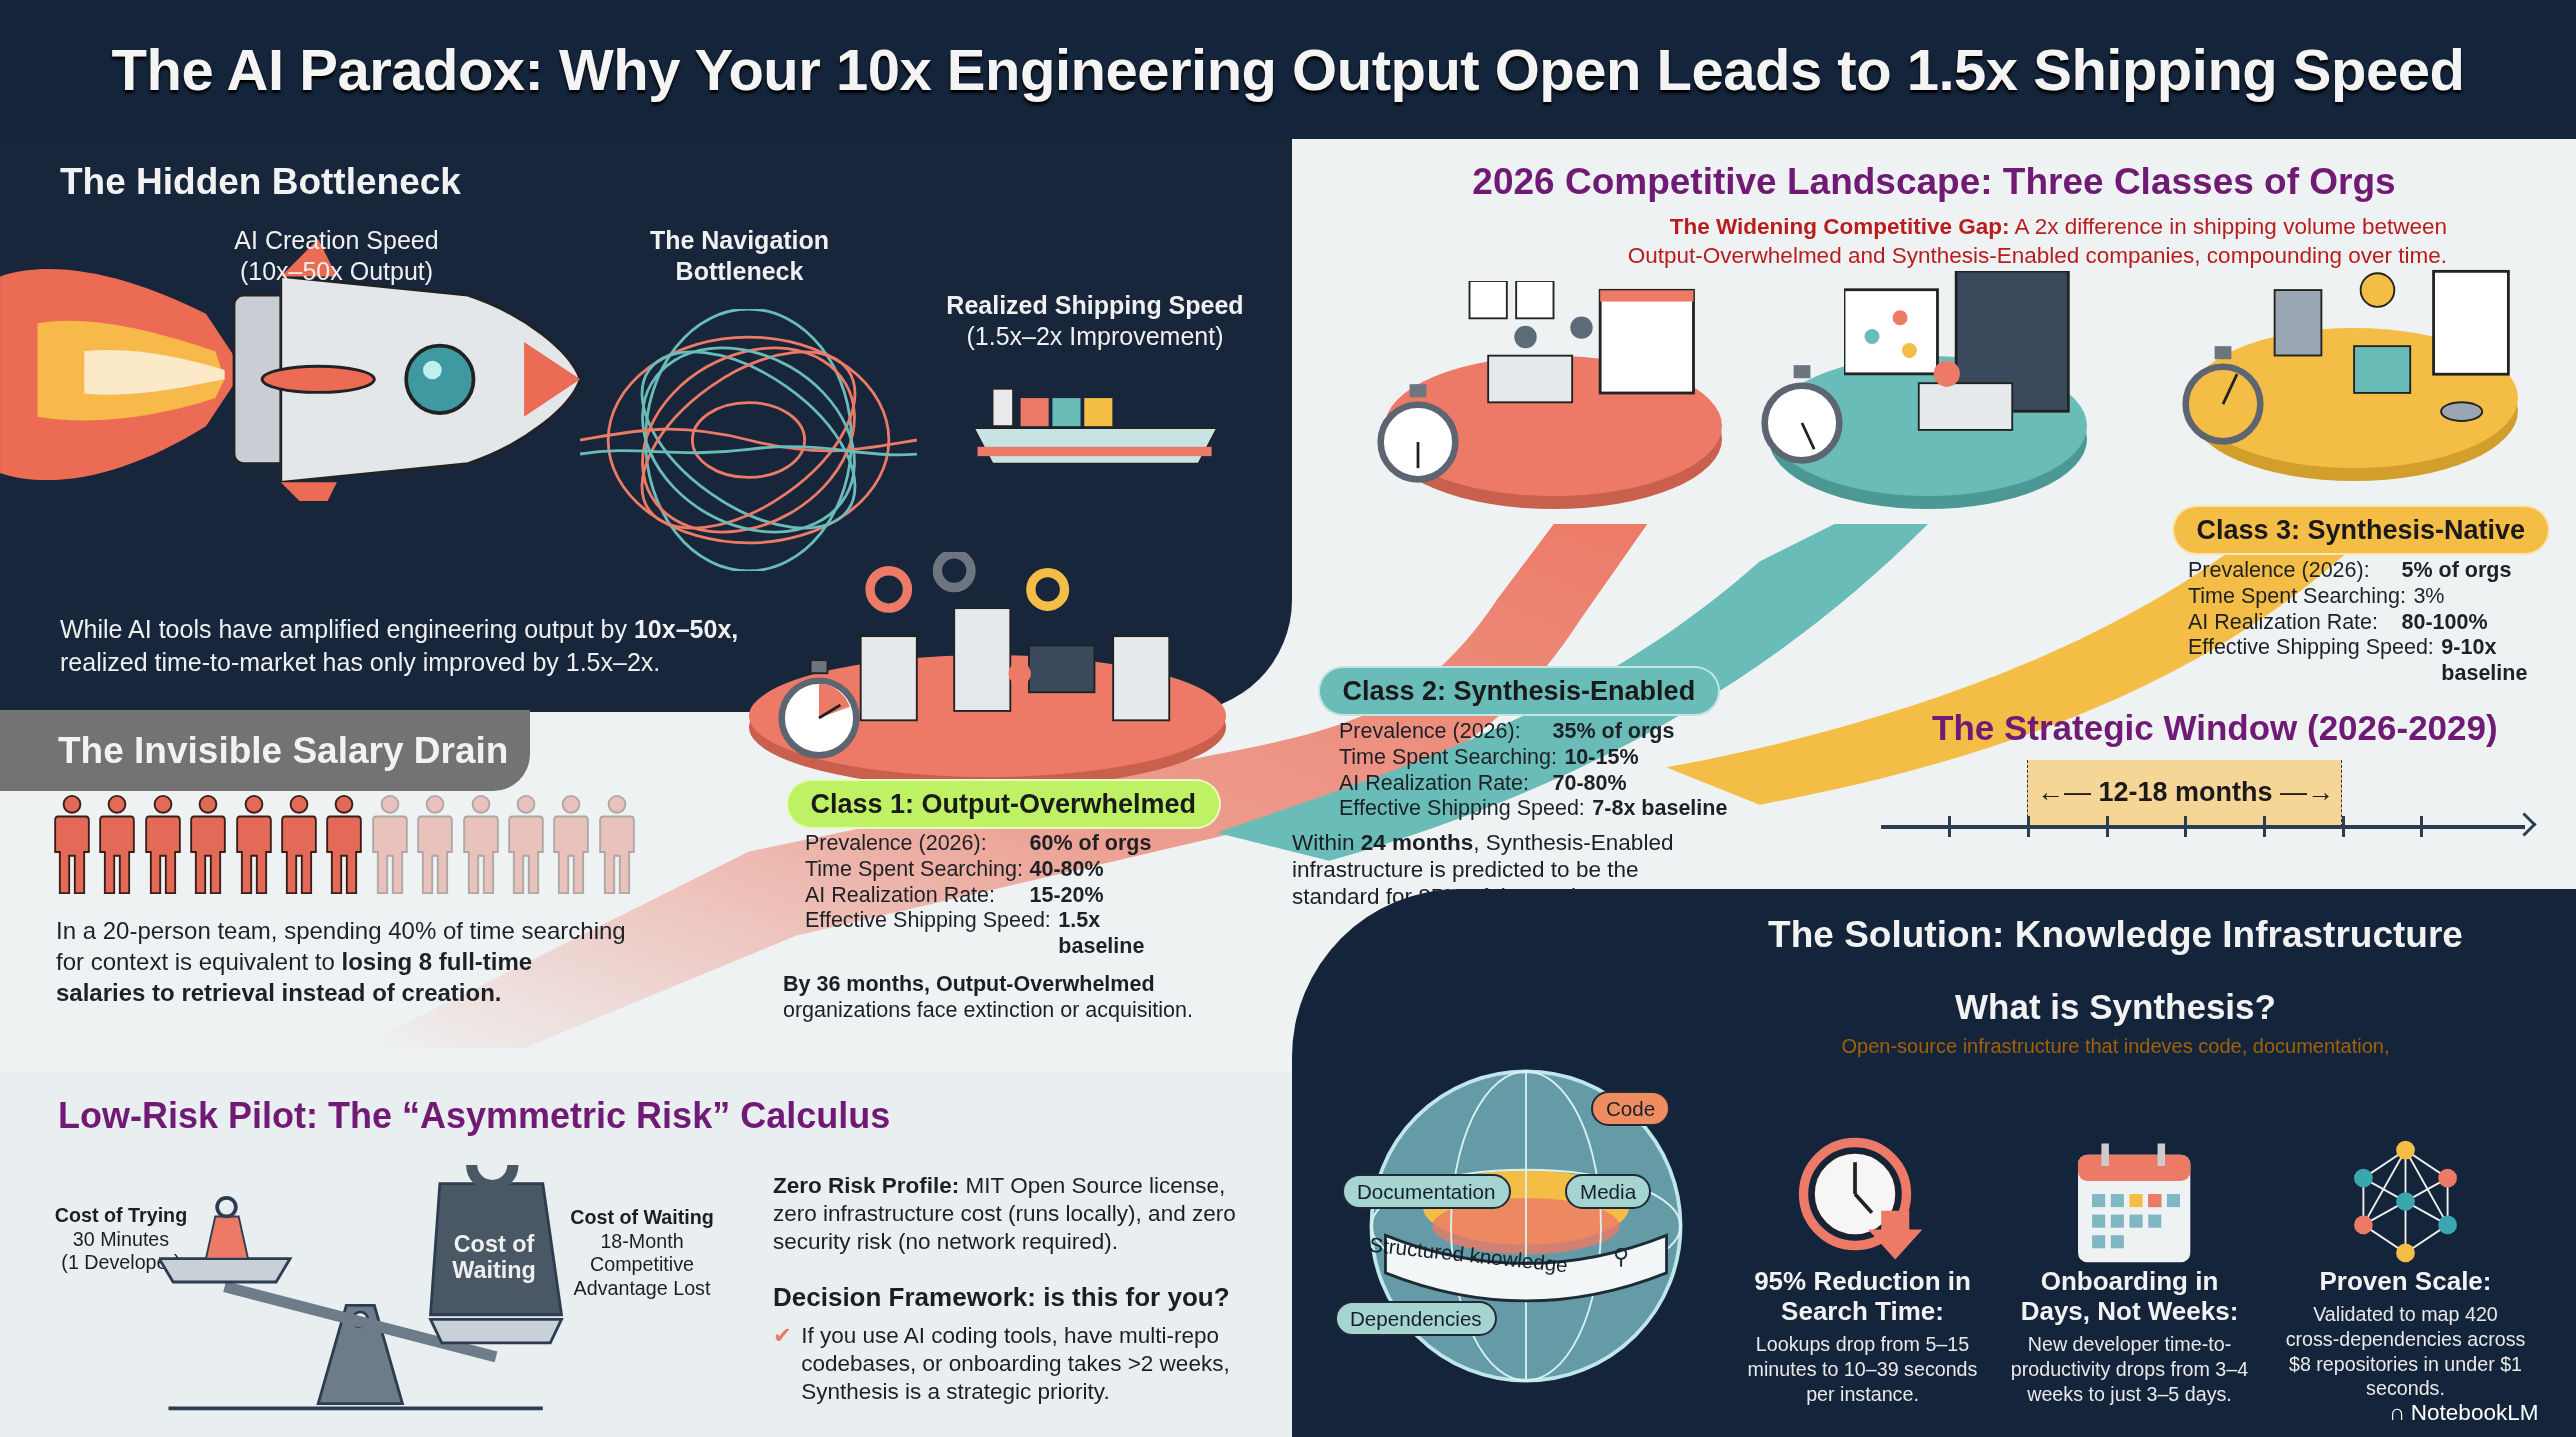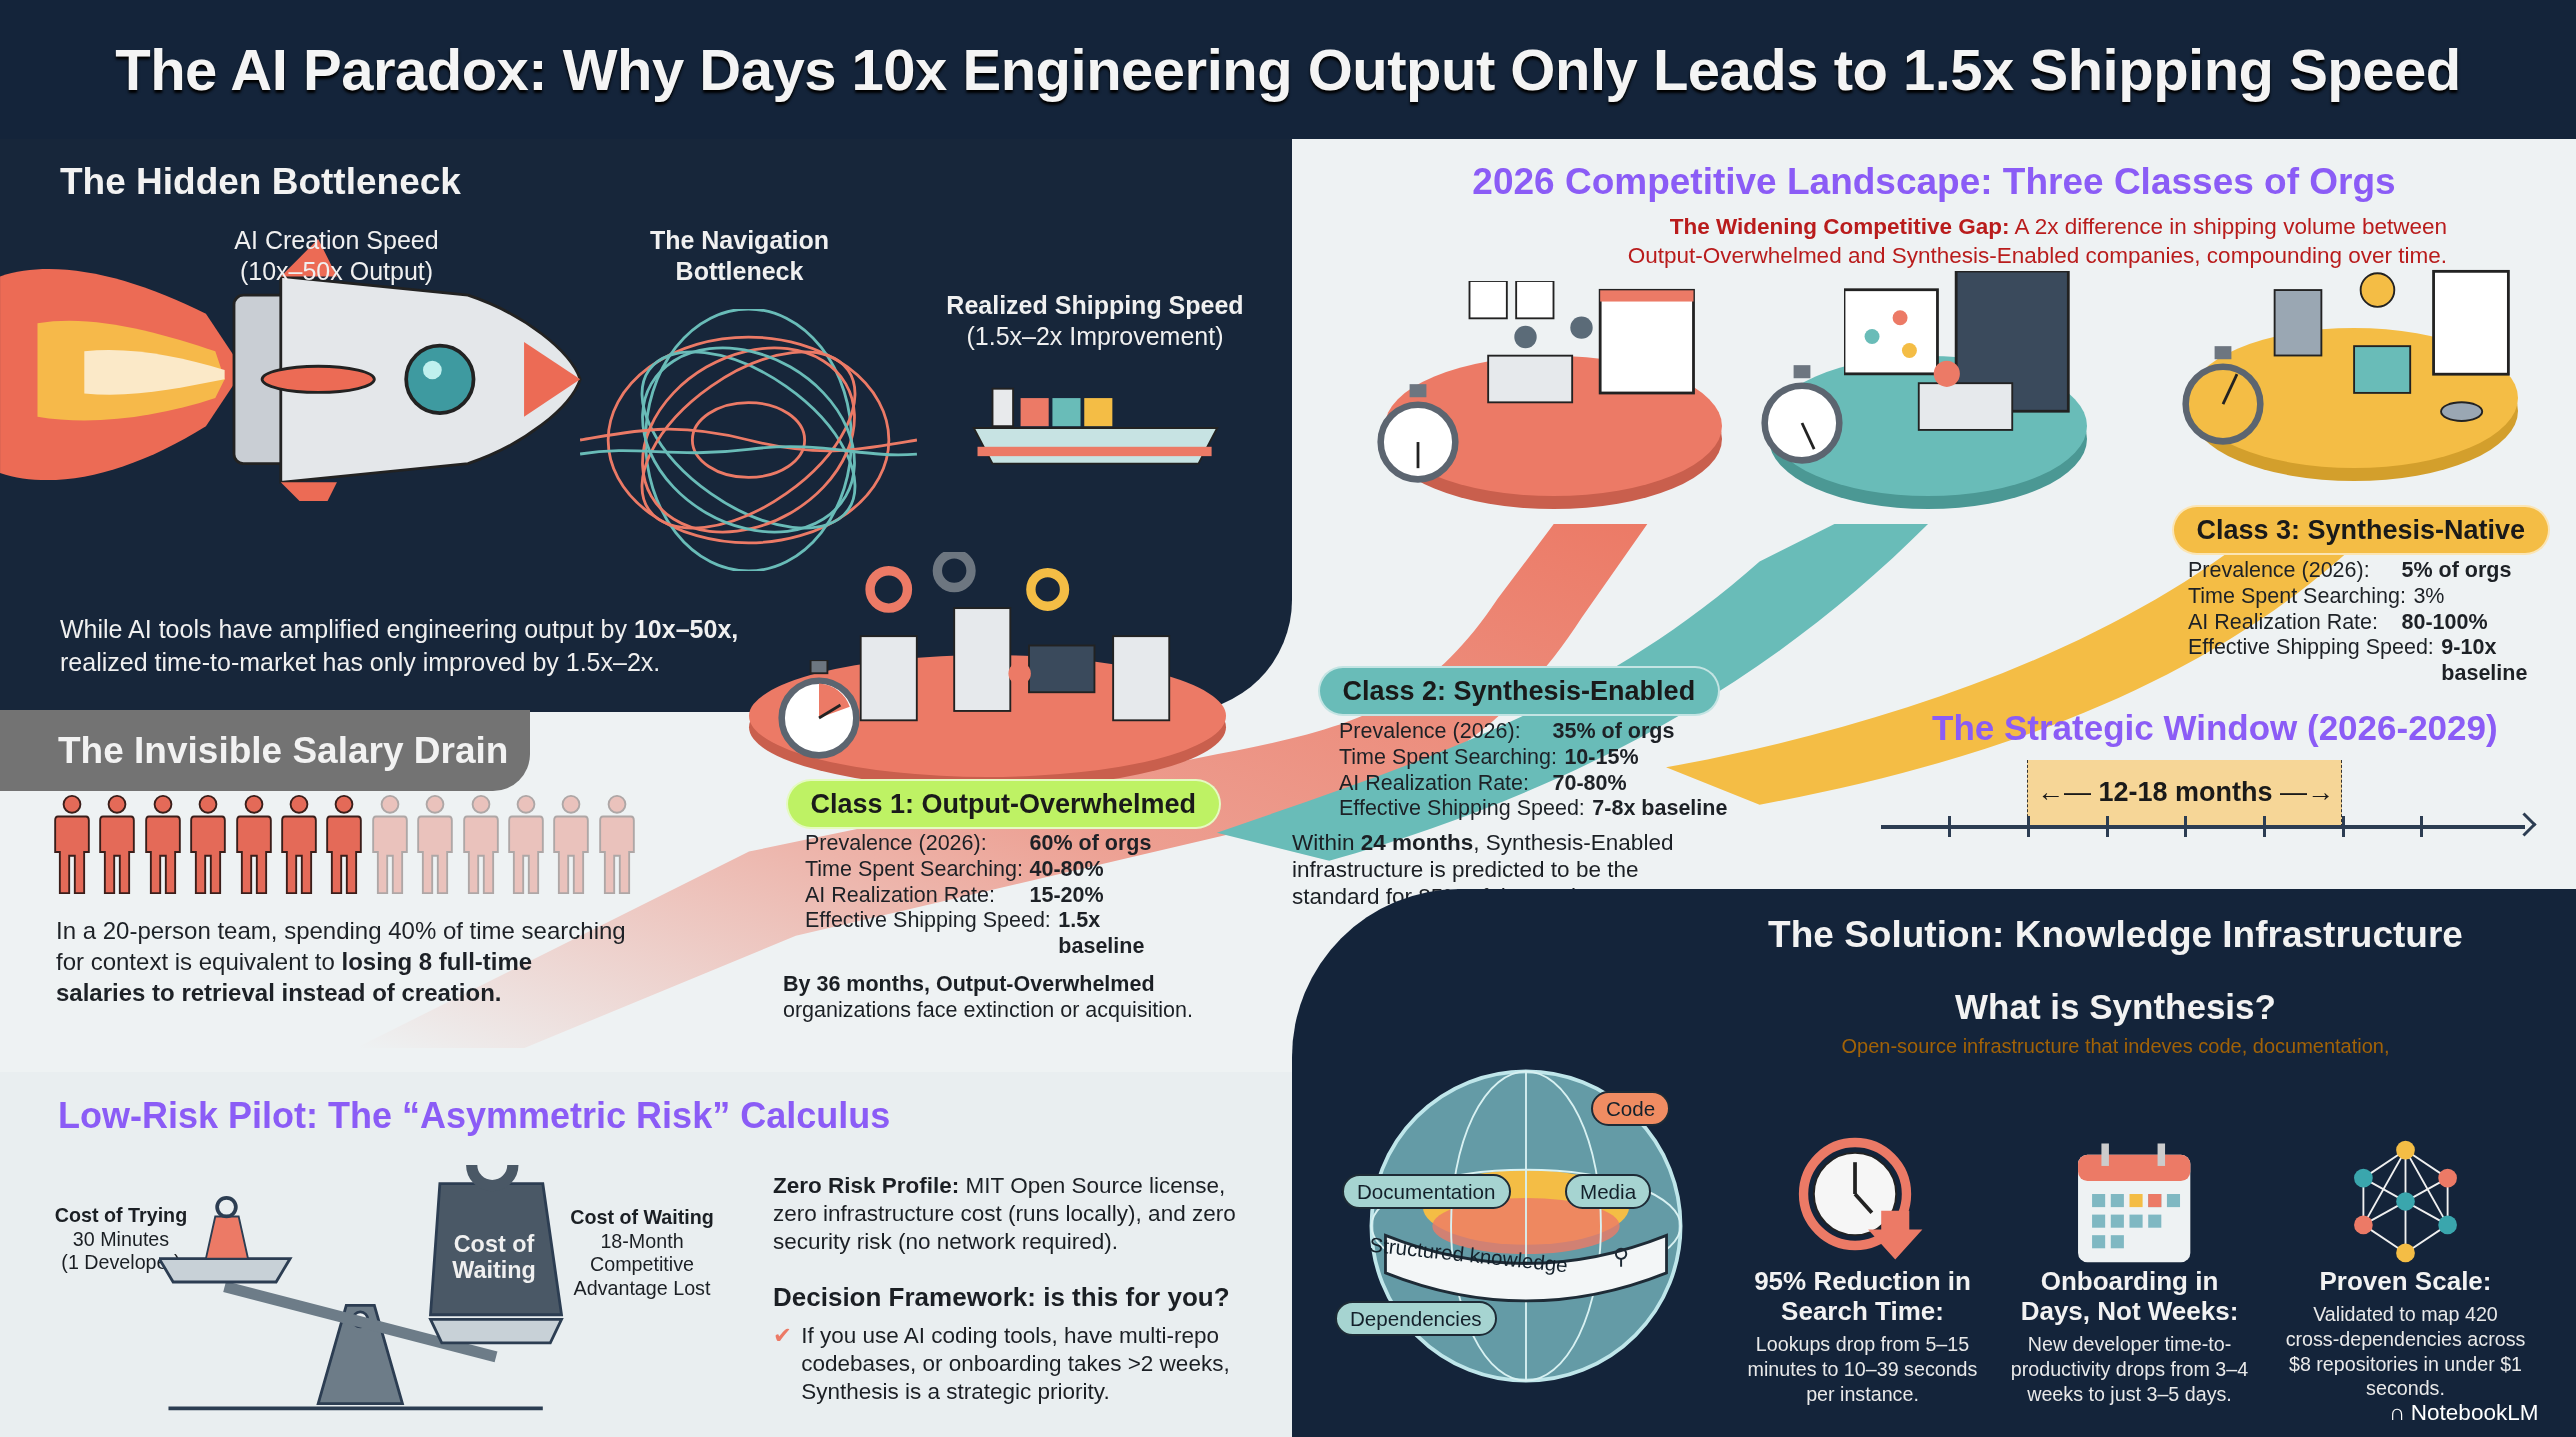--- a/index.html
+++ b/index.html
@@ -9,21 +9,21 @@
 
   
   .header { left: 0; top: 0; width: 2576px; height: 139px; background: #14243a; display: flex; align-items: center; justify-content: center; }
   .header h1 { color: #f4f4f4; font-size: 58px; font-weight: 700; letter-spacing: -0.5px; text-shadow: 0 2.8px 2.8px #000; }
 
   
   .dark-panel { left: 0; top: 139px; width: 1292px; height: 573px; background: #17263a; border-bottom-right-radius: 112px; }
   .light-right { left: 1292px; top: 139px; width: 1284px; height: 842px; background: #eef2f3; }
 
   .h2-light { color: #f2f2f2; font-size: 37px; font-weight: 700; }
-  .h2-dark { color: #8b5cf6; font-size: 37px; font-weight: 700; }
+  .h2-dark { color: #701a75; font-size: 37px; font-weight: 700; }
 
   .label-w { color: #f0f0f0; font-size: 25px; text-align: center; line-height: 1.25; }
 
   
   .drain-tab { left: 0; top: 710px; width: 530px; height: 81px; background: #737373; border-bottom-right-radius: 37px; display: flex; align-items: center; padding-left: 58px; }
 
   .people { left: 54px; top: 794px; display: flex; gap: 9.4px; }
   .person { width: 36px; height: 101px; }
 
   .body-text { font-size: 24px; line-height: 1.3; color: #1d2126; }
@@ -42,21 +42,21 @@
 
   .bubble { position: absolute; background: #a6d4d1; border: 2.8px solid #1e2b36; border-radius: 20.6px; padding: 3.7px 13px; font-size: 20.6px; color: #14212b; }
 
   .feat-title { color: #f2f2f2; font-size: 26px; font-weight: 700; text-align: center; line-height: 1.15; }
   .feat-text { color: #e9e9e9; font-size: 19.7px; text-align: center; line-height: 1.25; margin-top: 5.6px; }
 </style>
 </head>
 <body>
 
 <div class="abs header">
-  <h1>The AI Paradox: Why Days 10x Engineering Output Only Leads to 1.5x Shipping Speed</h1>
+  <h1>The AI Paradox: Why Your 10x Engineering Output Open Leads to 1.5x Shipping Speed</h1>
 </div>
 
 <div class="abs light-right"></div>
 <div class="abs dark-panel"></div>
 
 <svg class="abs" style="left:0;top:524px" width="2576" height="524" viewBox="0 0 2752 560">
   <defs>
     <linearGradient id="fadeRoad" x1="0" y1="1" x2="1" y2="0">
       <stop offset="0" stop-color="#ec7a66" stop-opacity="0"></stop>
       <stop offset="0.5" stop-color="#ec7a66" stop-opacity="0.7"></stop>

